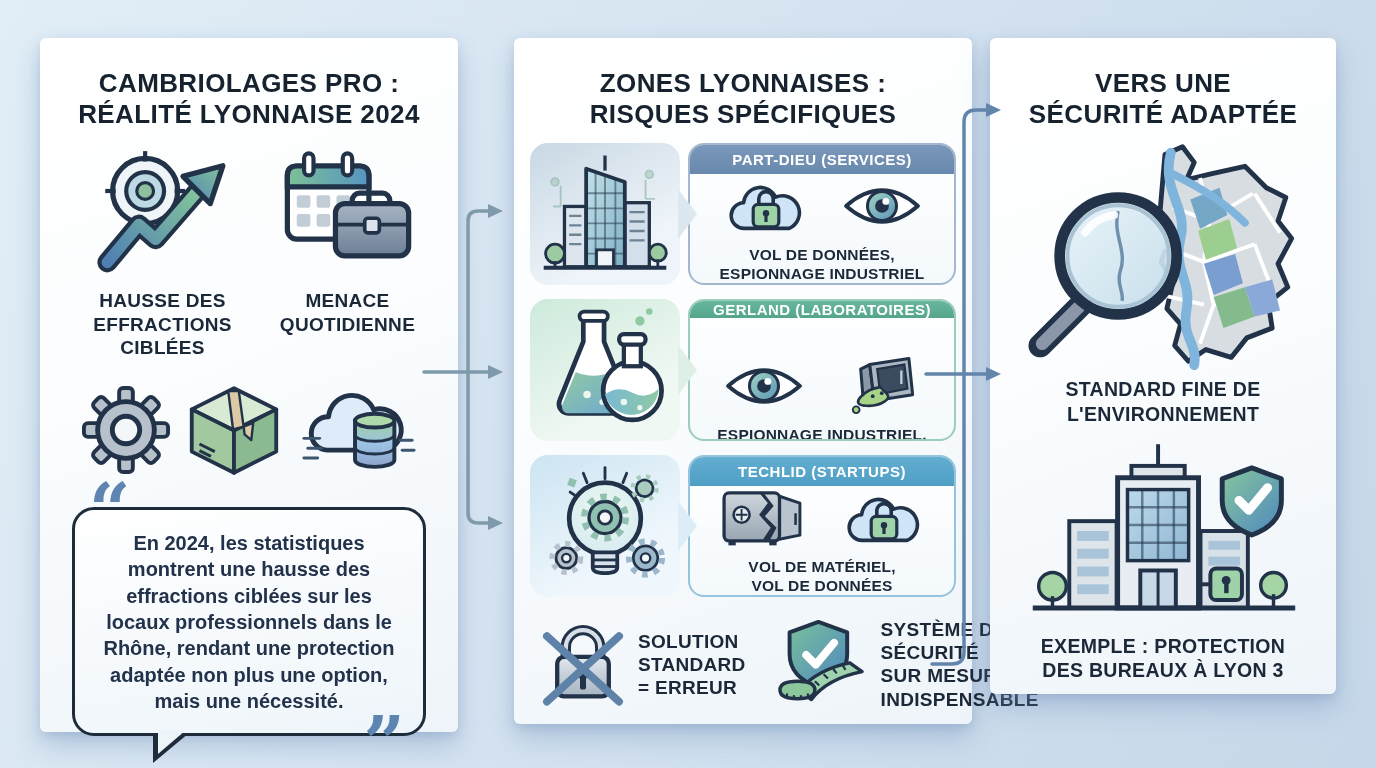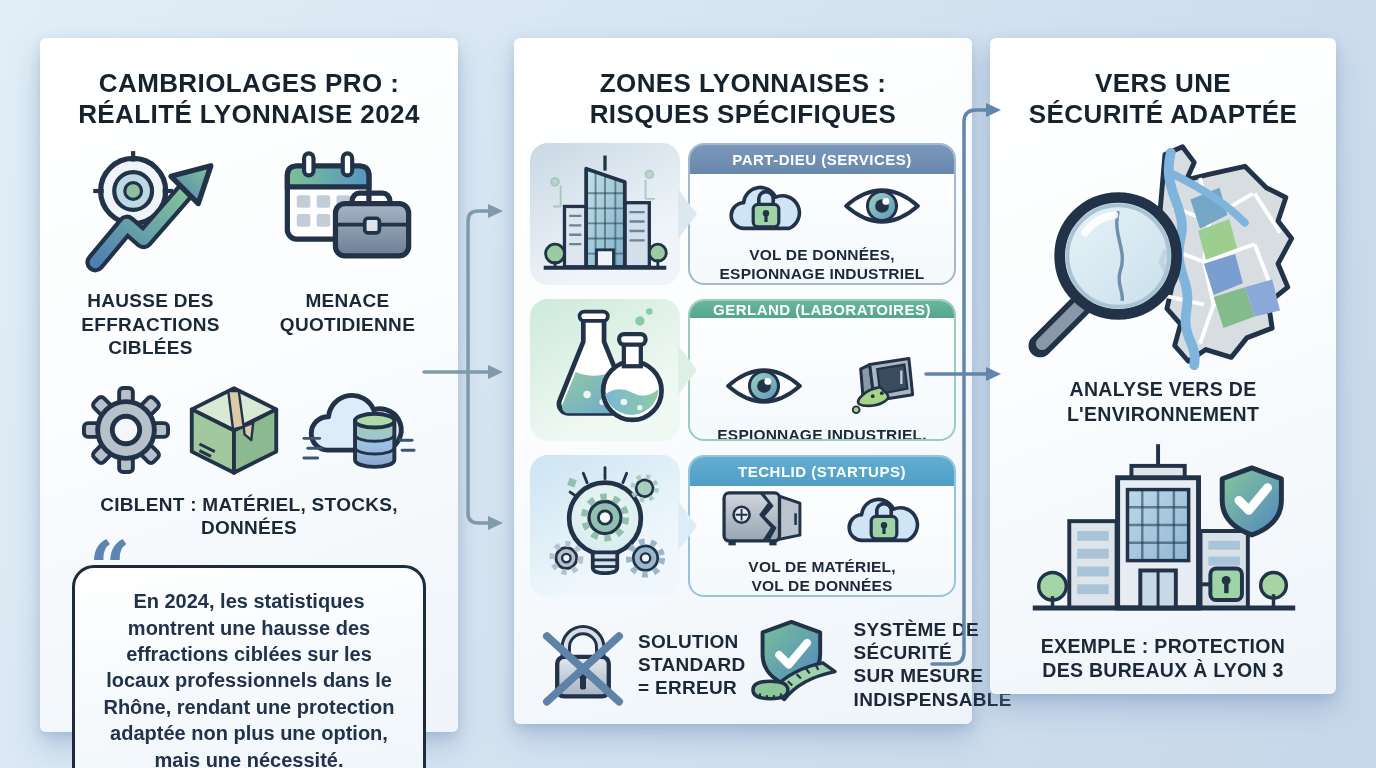--- a/index.html
+++ b/index.html
@@ -15,21 +15,21 @@
   }
   #panel-left{left:40px;top:38px;width:418px;height:694px;}
   #panel-middle{left:514px;top:38px;width:458px;height:686px;}
   #panel-right{left:990px;top:38px;width:346px;height:656px;}
   .panel-title{
     margin-top:30px;text-align:center;font-weight:700;font-size:26px;line-height:1.18;
     letter-spacing:.4px;color:#17222f;white-space:pre-line;
   }
   .pre{white-space:pre-line;}
   
-  .stats-row{display:flex;justify-content:space-between;margin:20px 18px 0;}
+  .stats-row{display:flex;justify-content:flex-end;margin:20px 18px 0;}
   .stat{display:flex;flex-direction:column;align-items:center;width:185px;}
   .stat-label{margin-top:10px;font-weight:700;font-size:19px;line-height:1.22;text-align:center;letter-spacing:.3px;}
   .targets-row{display:flex;justify-content:center;align-items:center;gap:16px;margin:24px 10px 0;}
   .targets-label{margin-top:12px;text-align:center;font-weight:700;font-size:19px;line-height:1.22;letter-spacing:.3px;}
   .quote-bubble{
     position:relative;margin:26px 32px 0;padding:20px 20px 18px;
     border:3px solid #1e2b3a;border-radius:22px;
     background:linear-gradient(170deg,#ffffff 0%,#eef5fa 100%);
   }
   .quote-bubble::before{content:"";position:absolute;left:78px;bottom:-30px;width:0;height:0;
@@ -59,21 +59,21 @@
   .body-1{border:2px solid #9ccdbb;gap:36px;}
   .body-2{border:2px solid #96c4dd;}
   .zone-header{height:32px;display:flex;align-items:center;justify-content:center;
     color:#fff;font-weight:700;font-size:15px;letter-spacing:.5px;}
   .hdr-0{background:linear-gradient(180deg,#7b98bb,#6888ad);}
   .hdr-1{background:linear-gradient(180deg,#68b69e,#55a58d);}
   .hdr-2{background:linear-gradient(180deg,#63aed1,#4f9ec4);}
   .zone-content{flex:1;display:flex;flex-direction:column;align-items:center;justify-content:center;gap:4px;}
   .risk-icons{display:flex;align-items:center;gap:28px;}
   .zone-risks{font-weight:700;font-size:15.5px;line-height:1.2;text-align:center;letter-spacing:.2px;}
-  .warnings-row{display:flex;align-items:center;justify-content:space-between;margin:20px 26px 0;}
+  .warnings-row{display:flex;align-items:center;justify-content:space-between;margin:20px 26px 0;gap:27px;}
   .warning{display:flex;align-items:center;gap:12px;}
   .warning-label{font-weight:700;font-size:19px;line-height:1.22;letter-spacing:.3px;}
   
   .illustration{display:flex;justify-content:center;}
   .right-label{text-align:center;font-weight:700;font-size:19.5px;line-height:1.25;letter-spacing:.3px;}
   
   #connectors{position:absolute;left:0;top:0;z-index:6;pointer-events:none;}
 </style>
 </head>
 <body>
@@ -189,22 +189,20 @@
           <g stroke="#3c5570" stroke-width="3" stroke-linecap="round">
             <line x1="6" y1="56" x2="22" y2="56"></line>
               <line x1="10" y1="66" x2="24" y2="66"></line>
               <line x1="6" y1="76" x2="20" y2="76"></line>
             <line x1="104" y1="58" x2="116" y2="58"></line>
               <line x1="106" y1="68" x2="118" y2="68"></line>
           </g>
         </svg>
       </span>
     </div>
-    <div class="targets-label pre">CIBLENT : MATÉRIEL, STOCKS,
-DONNÉES</div>
 
     <div class="quote-bubble">
       <span class="qmark open">“</span>
       <div class="quote-text">En 2024, les statistiques montrent une hausse des effractions ciblées sur les locaux professionnels dans le Rhône, rendant une protection adaptée non plus une option, mais une nécessité.</div>
       <span class="qmark close">”</span>
     </div>
   </div>
 
   <div class="panel" id="panel-middle">
     <div class="panel-title">ZONES LYONNAISES :
@@ -505,21 +503,21 @@
         <path d="M160 36 c28 14 52 28 74 50" fill="none" stroke="#7fb5dc" stroke-width="8" stroke-linecap="round"></path>
         <line x1="24" y1="212" x2="66" y2="170" stroke="#223349" stroke-width="24" stroke-linecap="round"></line>
         <line x1="26" y1="210" x2="64" y2="172" stroke="#8a97a8" stroke-width="13" stroke-linecap="round"></line>
         <circle cx="104" cy="120" r="60" fill="url(#lens)" fill-opacity=".92" stroke="#223349" stroke-width="11"></circle>
         <circle cx="104" cy="120" r="52" fill="none" stroke="#a9c3d4" stroke-width="4"></circle>
         <path d="M104 74 c-6 26 10 40 2 62 c-4 14 4 20 2 30" fill="none" stroke="#6f8fae" stroke-width="3.5"></path>
         <path d="M70 96 a44 44 0 0 1 30 -18" fill="none" stroke="#ffffff" stroke-width="8" stroke-linecap="round" opacity=".85"></path>
       </svg>
     </div>
 
-    <div class="right-label pre" style="margin-top:6px;">ANALYSE VERS DE
+    <div class="right-label pre" style="margin-top:6px;">STANDARD FINE DE
 L'ENVIRONNEMENT</div>
 
     <div class="illustration" style="margin-top:12px;">
       <svg width="296" height="188" viewBox="0 0 300 190">
         <defs>
           <linearGradient id="winG" x1="0" y1="0" x2="1" y2="1">
               <stop offset="0" stop-color="#bcd9ea"></stop>
               <stop offset="1" stop-color="#8fb8d4"></stop>
             </linearGradient>
           <linearGradient id="shG2" x1="0" y1="0" x2="1" y2="1">

